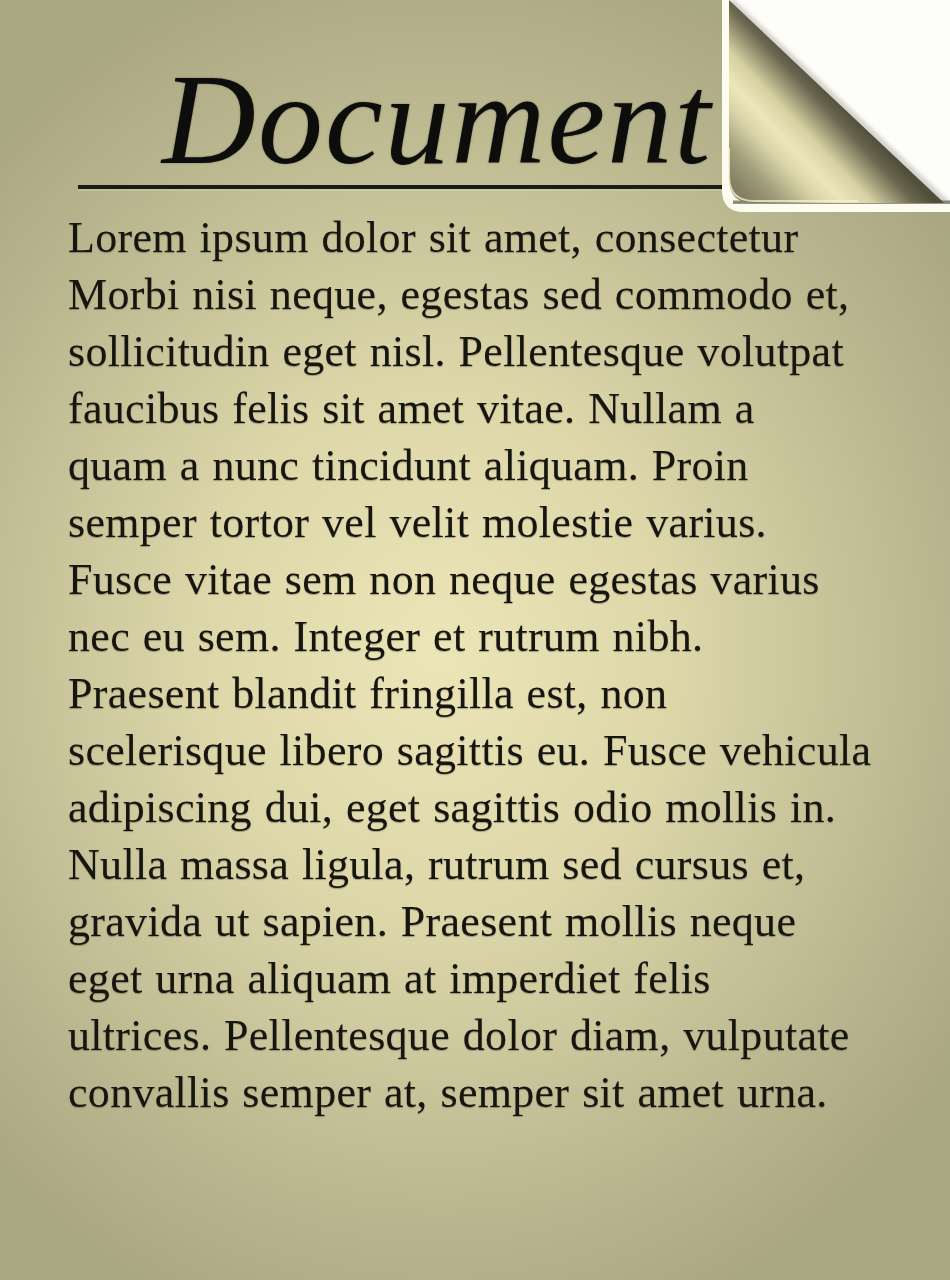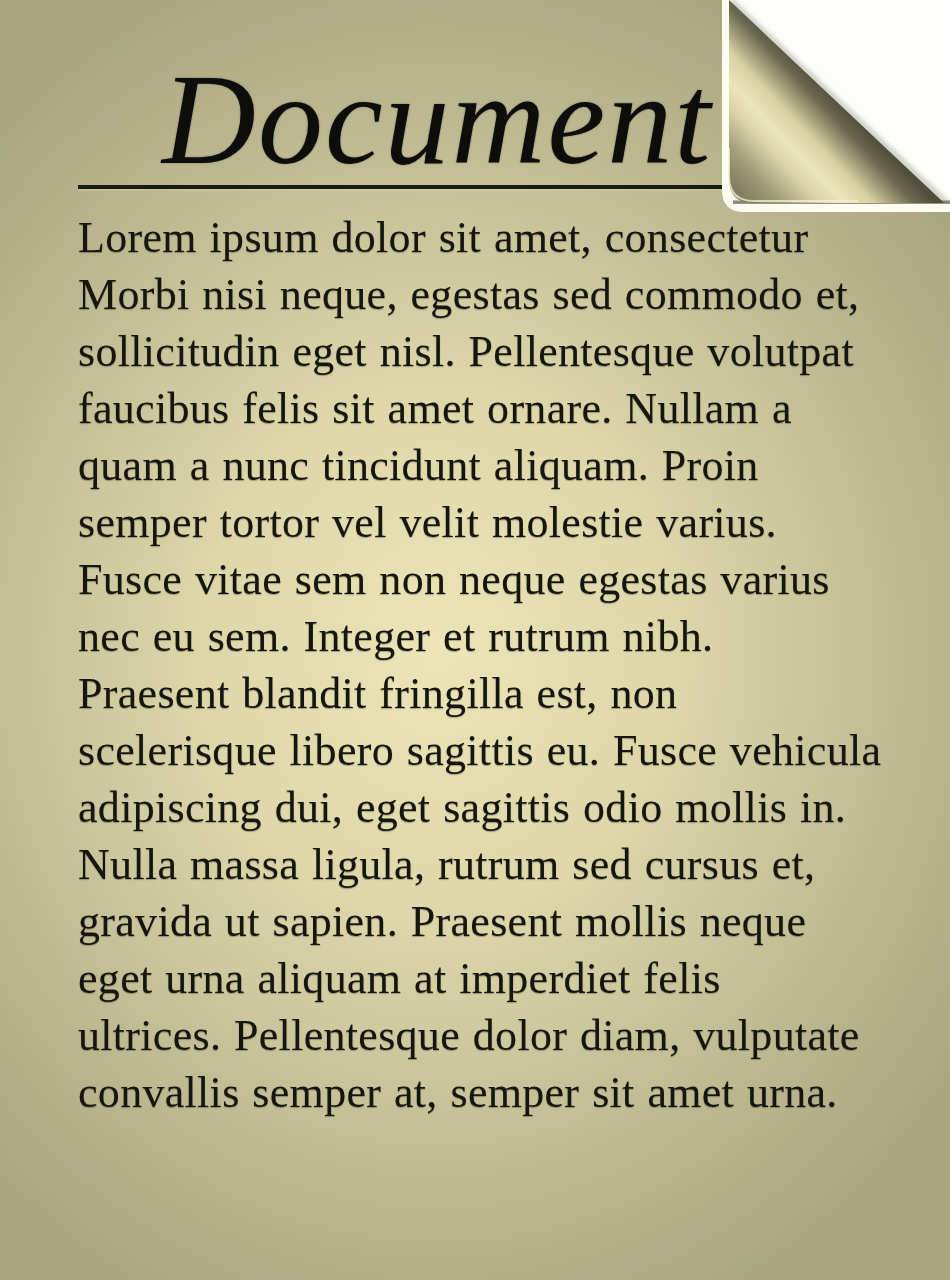--- a/index.html
+++ b/index.html
@@ -28,21 +28,21 @@
     position: absolute;
     left: 78px;
     top: 185px;
     width: 646px;
     height: 4px;
     background: #1b1b15;
     box-shadow: 0 2px 0 rgba(255,255,245,0.16);
   }
   .body-text {
     position: absolute;
-    left: 78px;
+    left: 68px;
     top: 209px;
   }
   .body-text .line {
     font-size: 44px;
     line-height: 57px;
     letter-spacing: 0.3px;
     word-spacing: 1.5px;
     color: #16150f;
     white-space: nowrap;
     text-shadow: 0 1px 1px rgba(35,33,20,0.35);
@@ -61,21 +61,21 @@
 <div class="stage">
 
   <div class="title">Document</div>
 
   <div class="rule"></div>
 
   <div class="body-text">
     <div class="line">Lorem ipsum dolor sit amet, consectetur</div>
     <div class="line">Morbi nisi neque, egestas sed commodo et,</div>
     <div class="line">sollicitudin eget nisl. Pellentesque volutpat</div>
-    <div class="line">faucibus felis sit amet ornare. Nullam a</div>
+    <div class="line">faucibus felis sit amet vitae. Nullam a</div>
     <div class="line">quam a nunc tincidunt aliquam. Proin</div>
     <div class="line">semper tortor vel velit molestie varius.</div>
     <div class="line">Fusce vitae sem non neque egestas varius</div>
     <div class="line">nec eu sem. Integer et rutrum nibh.</div>
     <div class="line">Praesent blandit fringilla est, non</div>
     <div class="line">scelerisque libero sagittis eu. Fusce vehicula</div>
     <div class="line">adipiscing dui, eget sagittis odio mollis in.</div>
     <div class="line">Nulla massa ligula, rutrum sed cursus et,</div>
     <div class="line">gravida ut sapien. Praesent mollis neque</div>
     <div class="line">eget urna aliquam at imperdiet felis</div>

